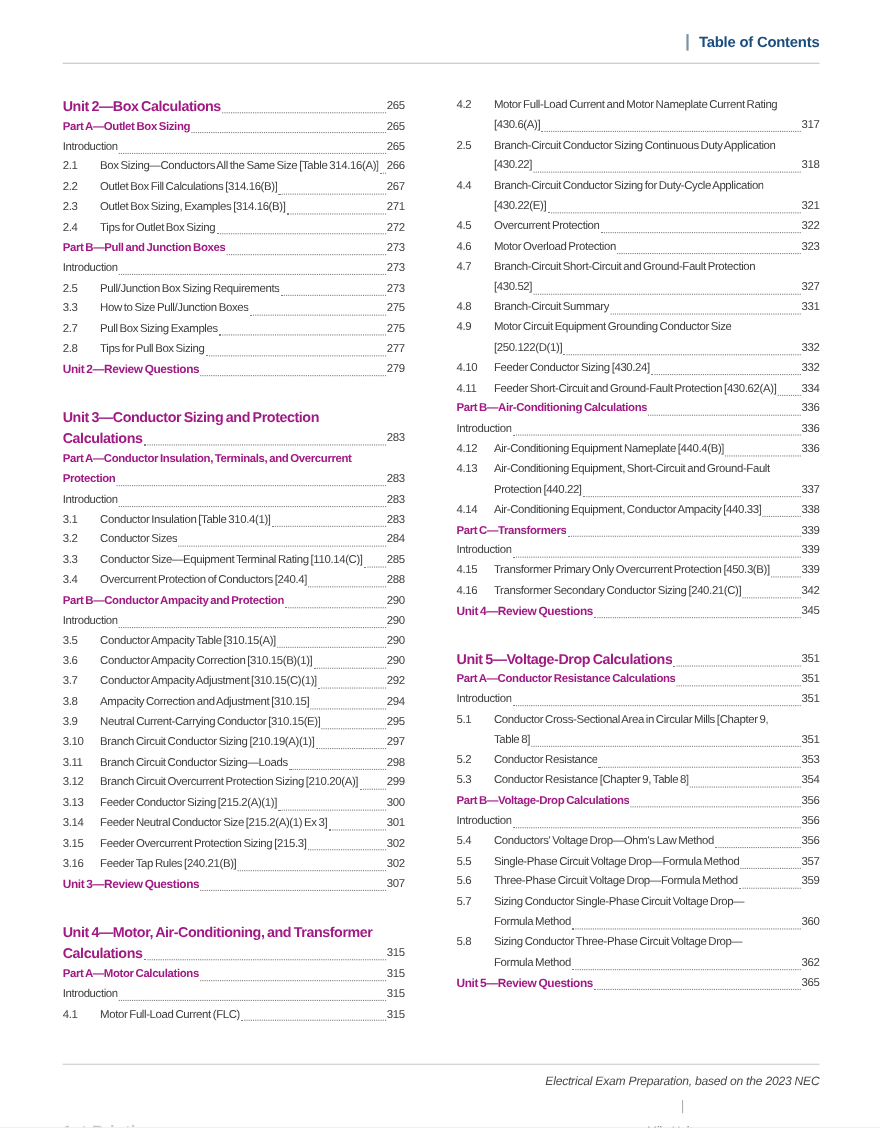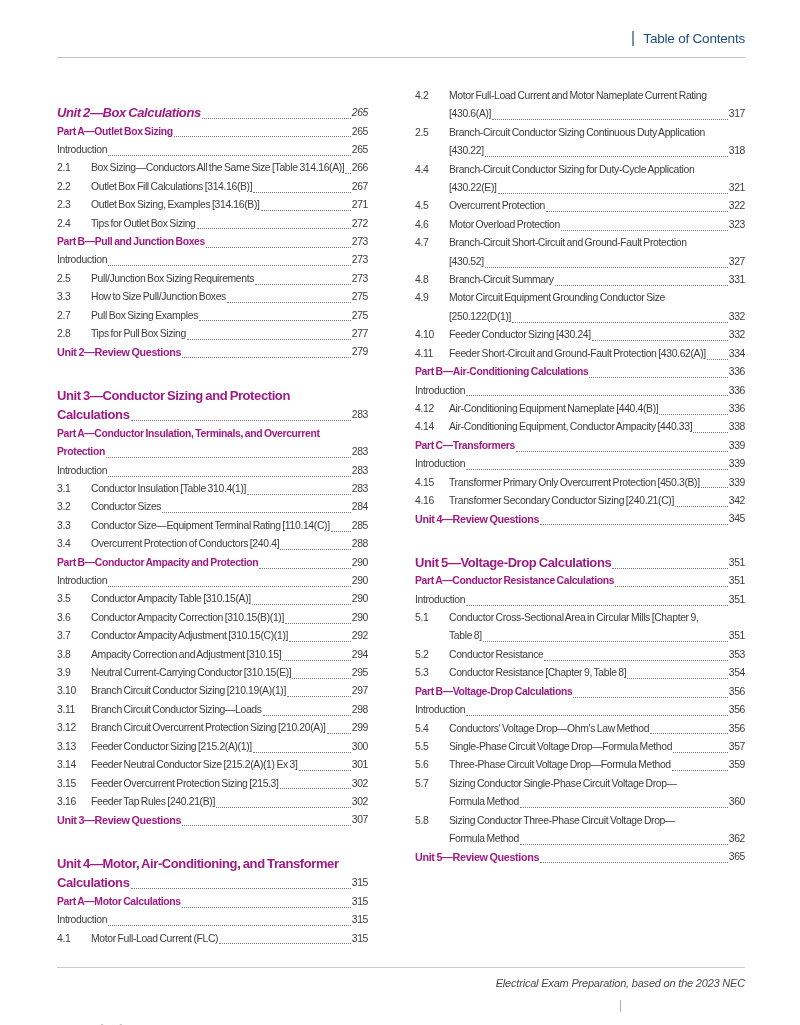--- a/index.html
+++ b/index.html
@@ -7,36 +7,36 @@
   body { font-family:"Liberation Sans", sans-serif; }
   .page {
     position:relative; width:800px; height:1025px; background:#ffffff;
     margin:0 auto; overflow:hidden;
     --magenta:#a01a84; --blue:#1b4d7f; --body:#3d3d3d;
   }
   
   .header { position:absolute; top:31px; left:57px; right:55px;
             display:flex; justify-content:flex-end; align-items:center; gap:9px; }
   .header-bar { width:2px; height:15px; background:#7d91a8; }
-  .header-title { font-size:13.5px; font-weight:normal; color:var(--blue); letter-spacing:-0.2px; }
+  .header-title { font-size:13.5px; font-weight:bold; color:var(--blue); letter-spacing:-0.2px; }
   .header-rule { position:absolute; top:57px; left:57px; right:55px; height:1px; background:#bfc3c7; }
   
   .toc { position:absolute; top:87px; left:57px; right:55px; display:flex; gap:47px; }
   .col { min-width:0; }
   .col.left  { flex:0 0 311px; }
   .col.right { flex:1 1 auto; }
   .entry { font-size:10.4px; line-height:18.4px; color:var(--body);
            letter-spacing:-0.35px; word-spacing:-0.8px; }
   .row { display:flex; align-items:flex-end; }
   .num { flex:0 0 34px; }
   .txt { flex:0 1 auto; white-space:nowrap; overflow:hidden; }
   .leader { flex:1 0 4px; border-bottom:1.3px dotted #7e7e7e; align-self:flex-end; margin:0 1px 3.5px 1px; }
   .pg { flex:0 0 auto; }
   .entry.unit { margin-top:24px; line-height:19.5px; }
-  .col > .entry.unit:first-child { margin-top:16px;font-style:italic; }
+  .col > .entry.unit:first-child { margin-top:0; }
   .entry.unit .txt { font-size:13px; font-weight:bold; color:var(--magenta); letter-spacing:-0.4px; }
   .entry.part .txt, .entry.review .txt { font-weight:bold; color:var(--magenta); }
   .entry.review .txt { font-size:10.8px; }
   
   .footer-rule { position:absolute; top:967px; left:57px; right:55px; height:1px; background:#c9ccce; }
   .footer { position:absolute; top:977px; left:57px; right:55px;
             display:flex; justify-content:space-between; align-items:center; }
   .printing { font-size:15px; color:#c6c6c6; letter-spacing:0.2px;font-weight:bold; }
   .footer-right { display:flex; align-items:center; gap:11px;flex-direction:column; }
   .book-title { font-size:11px; font-style:italic; color:#4a4a4a; letter-spacing:-0.2px; }
@@ -490,20 +490,32 @@
         <div class="entry item">
           <div class="row">
             <span class="num">4.12</span>
             <span class="txt">Air-Conditioning Equipment Nameplate [440.4(B)]</span>
             <span class="leader"></span>
             <span class="pg">336</span>
           </div>
         </div>
         <div class="entry item">
           <div class="row">
+            <span class="num">4.13</span>
+            <span class="txt">Air-Conditioning Equipment, Short-Circuit and Ground-Fault</span>
+          </div>
+          <div class="row">
+            <span class="num"></span>
+            <span class="txt">Protection [440.22]</span>
+            <span class="leader"></span>
+            <span class="pg">337</span>
+          </div>
+        </div>
+        <div class="entry item">
+          <div class="row">
             <span class="num">4.14</span>
             <span class="txt">Air-Conditioning Equipment, Conductor Ampacity [440.33]</span>
             <span class="leader"></span>
             <span class="pg">338</span>
           </div>
         </div>
         <div class="entry part">
           <div class="row">
             <span class="txt">Part C—Transformers</span>
             <span class="leader"></span>

